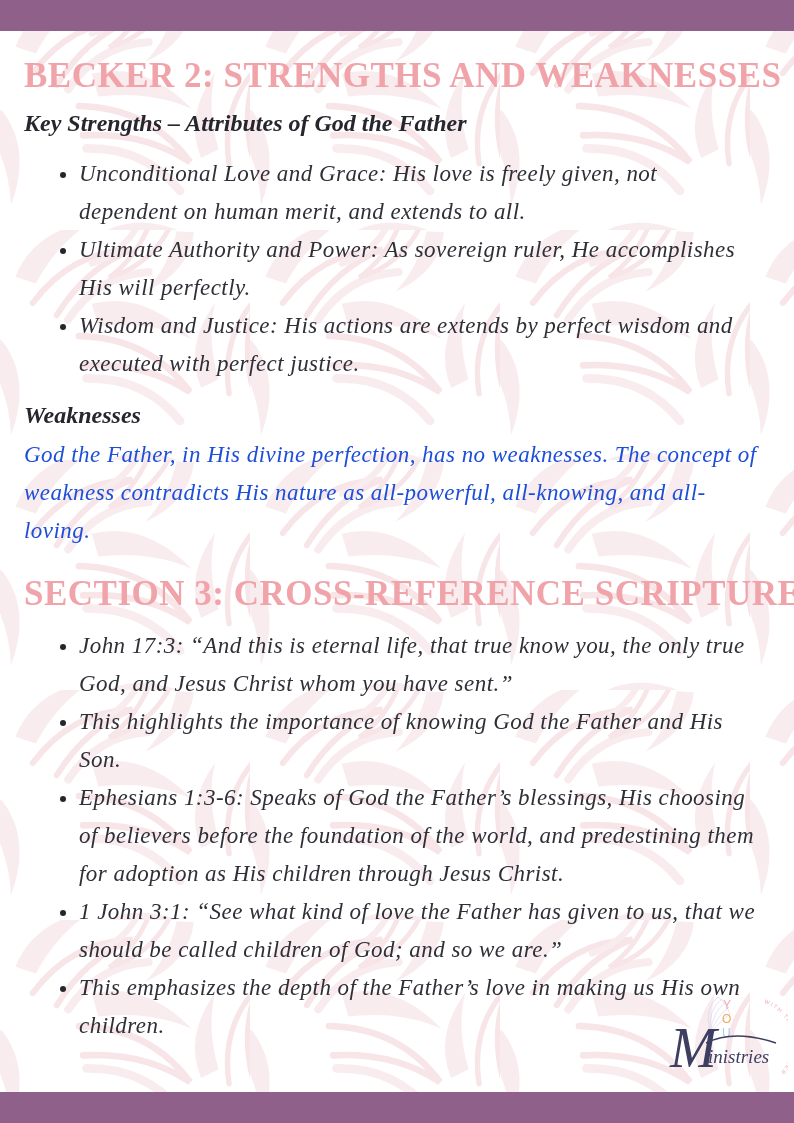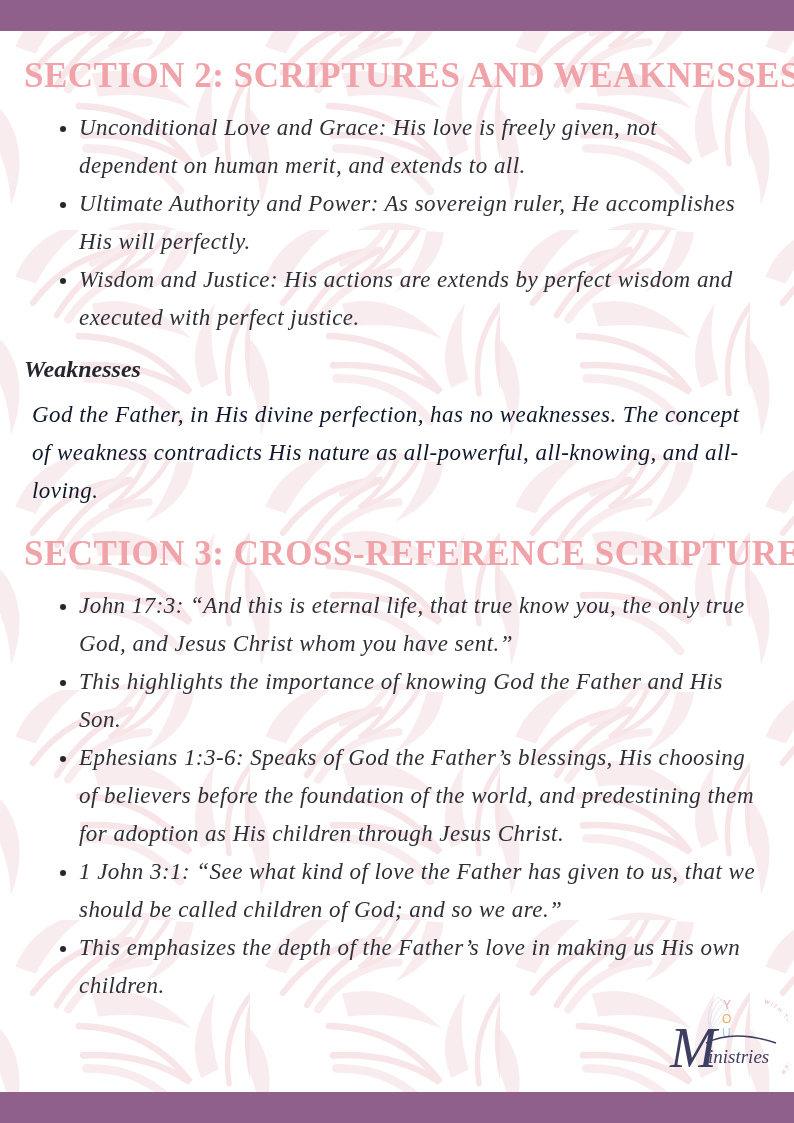--- a/index.html
+++ b/index.html
@@ -51,26 +51,26 @@
   }
   .body-list li {
     font-size:23px;
     font-style:italic;
     line-height:38px;
     letter-spacing:0.02em;
     color:#2f2f37;
   }
   .body-list li::marker { color:#26262e; font-size:20px; }
   .body-paragraph {
-    margin:8px;
+    margin:0;
     font-size:23px;
     font-style:italic;
     line-height:38px;
     letter-spacing:0.02em;
-    color:#0f172a;
+    color:#1d4ed8;
   }
   .weak-heading { margin-top:0; }
   .sec3-title { margin-top:24px; margin-bottom:6px; }
   .logo {
     position:absolute; right:6px; bottom:38px; z-index:1;
     width:120px; height:92px;
   }
 </style>
 </head>
 <body>
@@ -93,22 +93,23 @@
         <use href="#leaf" transform="translate(110,200) rotate(20) scale(0.95)"></use>
       </pattern>
     </defs>
     <rect x="0" y="0" width="794" height="1123" fill="url(#leaves)" opacity="0.85"></rect>
   </svg>
 
   <div class="top-bar"></div>
 
   <div class="content">
 
-    <h1 class="section-title">SECTION 2: SCRIPTURES AND WEAKNESSES</h1>
+    <h1 class="section-title">BECKER 2: STRENGTHS AND WEAKNESSES</h1>
 
+    <h2 class="sub-heading">Key Strengths – Attributes of God the Father</h2>
 
     <ul class="body-list">
       <li><span>Unconditional Love and Grace: His love is freely given, not dependent on human merit, and extends to all.</span></li>
       <li><span>Ultimate Authority and Power: As sovereign ruler, He accomplishes His will perfectly.</span></li>
       <li><span>Wisdom and Justice: His actions are extends by perfect wisdom and executed with perfect justice.</span></li>
     </ul>
 
     <h2 class="sub-heading weak-heading">Weaknesses</h2>
 
     <p class="body-paragraph">God the Father, in His divine perfection, has no weaknesses. The concept of weakness contradicts His nature as all-powerful, all-knowing, and all-loving.</p>

